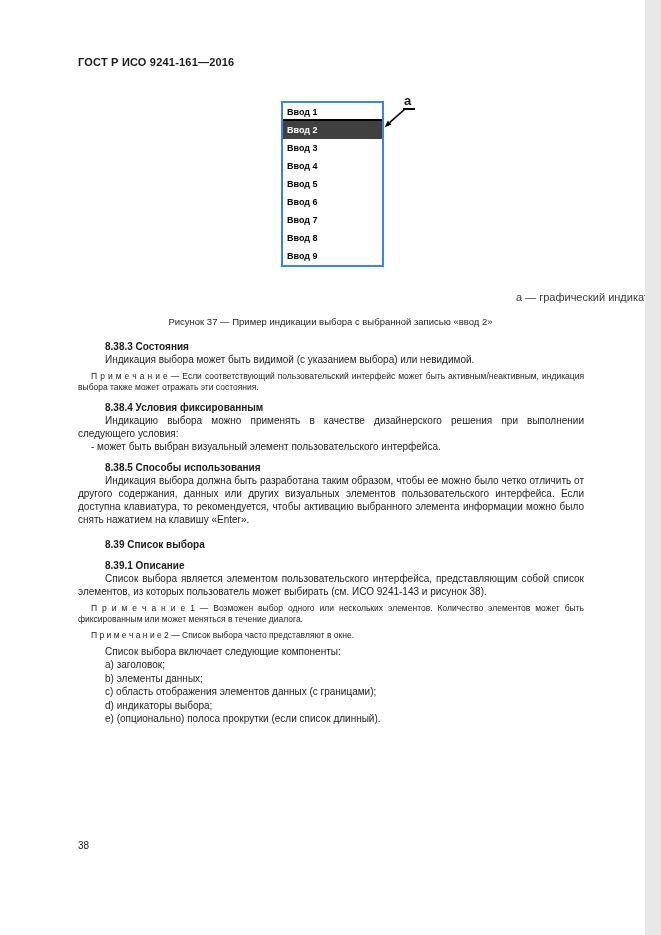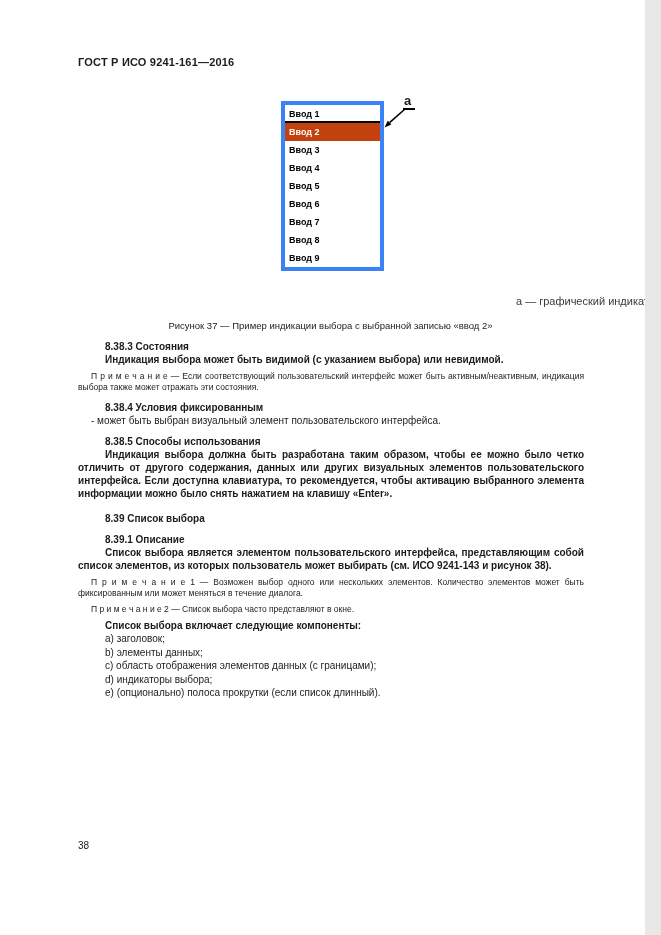--- a/index.html
+++ b/index.html
@@ -17,30 +17,30 @@
   }
   .doc-header {
     position: absolute; top: 56px; left: 78px;
     font-size: 11px; font-weight: bold; letter-spacing: 0.2px;
   }
 
   
   .figure-block { position: absolute; top: 101px; left: 0; width: 661px; }
   .listbox {
     margin-left: 281px; width: 103px;
-    border: 4px solid #3b82f6; background: #fff;
+    border: 2px solid #3b82f6; background: #fff;
   }
   .lb-row {
     height: 18px; line-height: 18px;
     padding-left: 4px;
     font-size: 9px; font-weight: bold; color: #000;
     white-space: nowrap; overflow: hidden;
   }
   .lb-row:first-child { border-bottom: 2px solid #000; }
-  .lb-row.selected { background: #c2410c; color: #fff; }
+  .lb-row.selected { background: #404040; color: #fff; }
   .callout-svg {
     position: absolute; top: 0; left: 0;
     width: 661px; height: 50px; pointer-events: none;
   }
   .callout-label {
     position: absolute; top: -7px; left: 403px;
     font-size: 13px; font-weight: bold; line-height: 14px;
     border-bottom: 2px solid #000; padding: 0 4px 0 1px;
   }
   .fig-legend {
@@ -56,21 +56,21 @@
   .body-text {
     position: absolute; top: 340px; left: 78px; width: 506px;
     font-size: 10px; line-height: 13px; text-align: justify;
   }
   .body-text > :first-child { margin-top: 0; }
   .sec {
     font-weight: bold; text-indent: 27px;
     margin: 8px 0 0 0; text-align: left;
   }
   .sec-major { margin-top: 12px; }
-  .para { text-indent: 27px; margin: 0; font-weight: bold; }
+  .para { text-indent: 27px; margin: 0; }
   .note {
     font-size: 8.5px; line-height: 11px;
     text-indent: 13px; margin: 5px 0 4px 0;
   }
   .dash-item { text-indent: 13px; margin: 0; text-align: left; }
   .letter-item { text-indent: 27px; margin: 0; line-height: 13.5px; text-align: left; }
 
   .page-num {
     position: absolute; top: 840px; left: 78px;
     font-size: 10px;
@@ -103,20 +103,21 @@
     <div class="fig-legend">а — графический индикатор</div>
     <div class="fig-caption">Рисунок 37 — Пример индикации выбора с выбранной записью «ввод 2»</div>
   </div>
 
   <div class="body-text">
     <p class="sec">8.38.3 Состояния</p>
     <p class="para">Индикация выбора может быть видимой (с указанием выбора) или невидимой.</p>
     <p class="note">П р и м е ч а н и е — Если соответствующий пользовательский интерфейс может быть активным/неактивным, индикация выбора также может отражать эти состояния.</p>
 
     <p class="sec">8.38.4 Условия фиксированным</p>
+    <p class="para">Индикацию выбора можно применять в качестве дизайнерского решения при выполнении следующего условия:</p>
     <p class="dash-item">- может быть выбран визуальный элемент пользовательского интерфейса.</p>
 
     <p class="sec">8.38.5 Способы использования</p>
     <p class="para">Индикация выбора должна быть разработана таким образом, чтобы ее можно было четко отличить от другого содержания, данных или других визуальных элементов пользовательского интерфейса. Если доступна клавиатура, то рекомендуется, чтобы активацию выбранного элемента информации можно было снять нажатием на клавишу «Enter».</p>
 
     <p class="sec sec-major">8.39 Список выбора</p>
     <p class="sec">8.39.1 Описание</p>
     <p class="para">Список выбора является элементом пользовательского интерфейса, представляющим собой список элементов, из которых пользователь может выбирать (см. ИСО 9241-143 и рисунок 38).</p>
     <p class="note">П р и м е ч а н и е 1 — Возможен выбор одного или нескольких элементов. Количество элементов может быть фиксированным или может меняться в течение диалога.</p>
     <p class="note">П р и м е ч а н и е 2 — Список выбора часто представляют в окне.</p>

